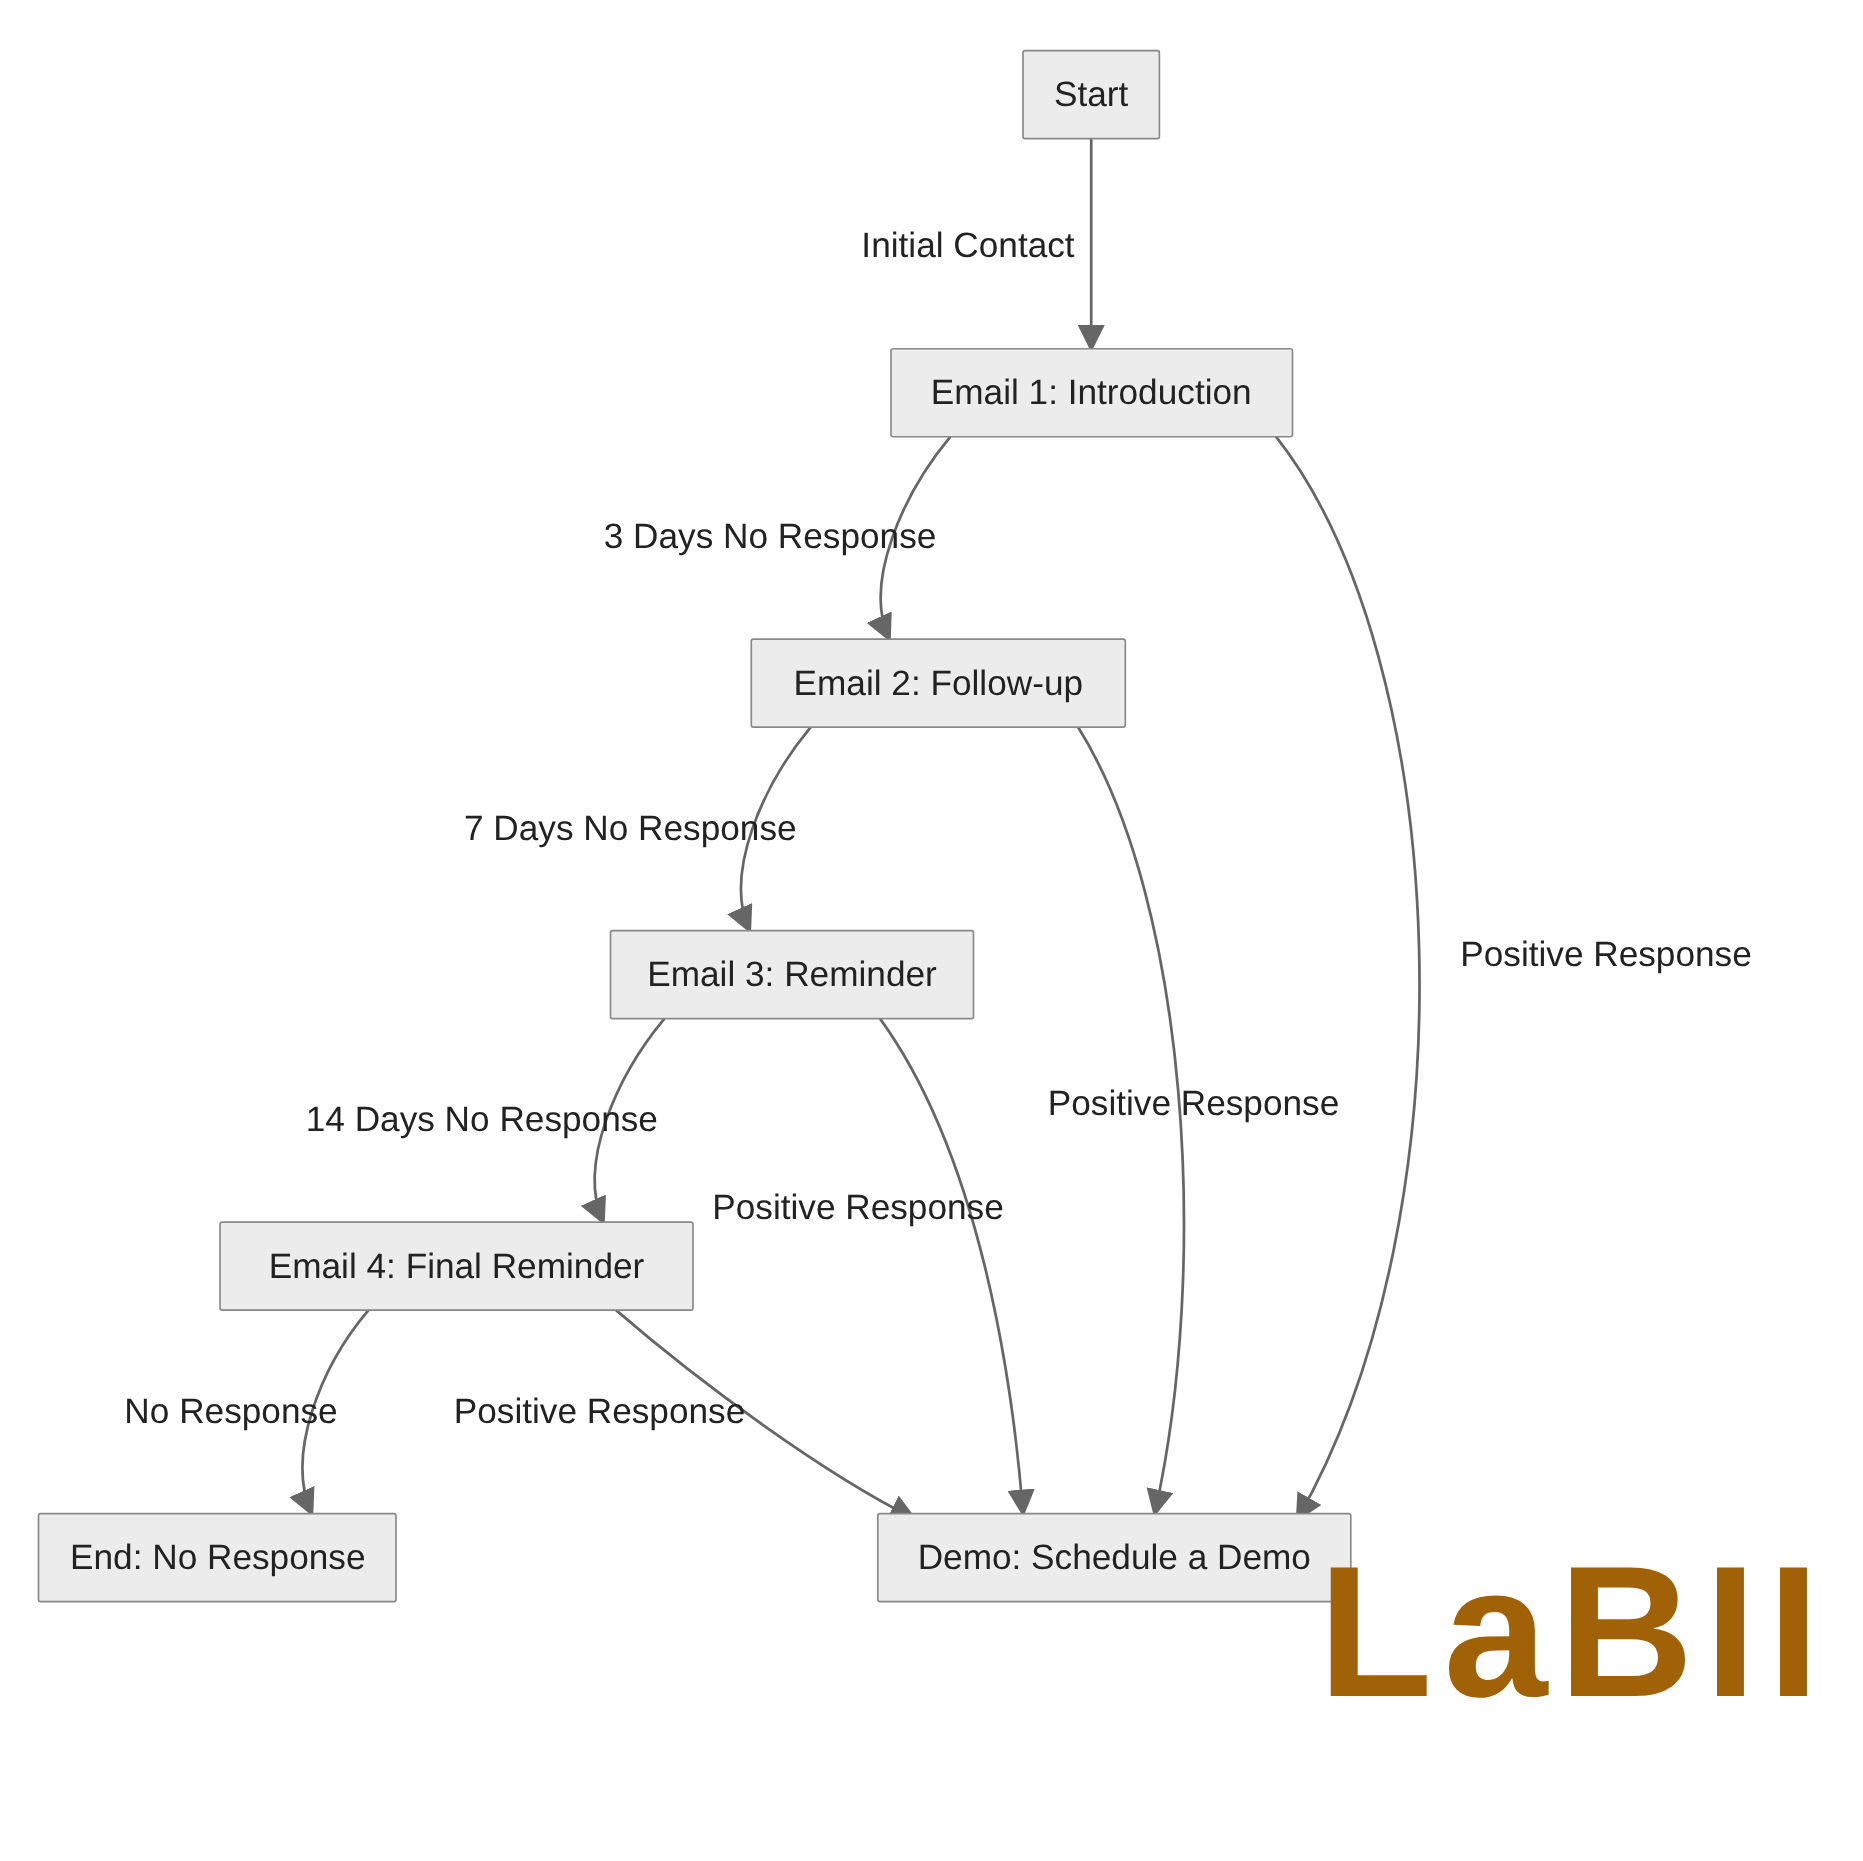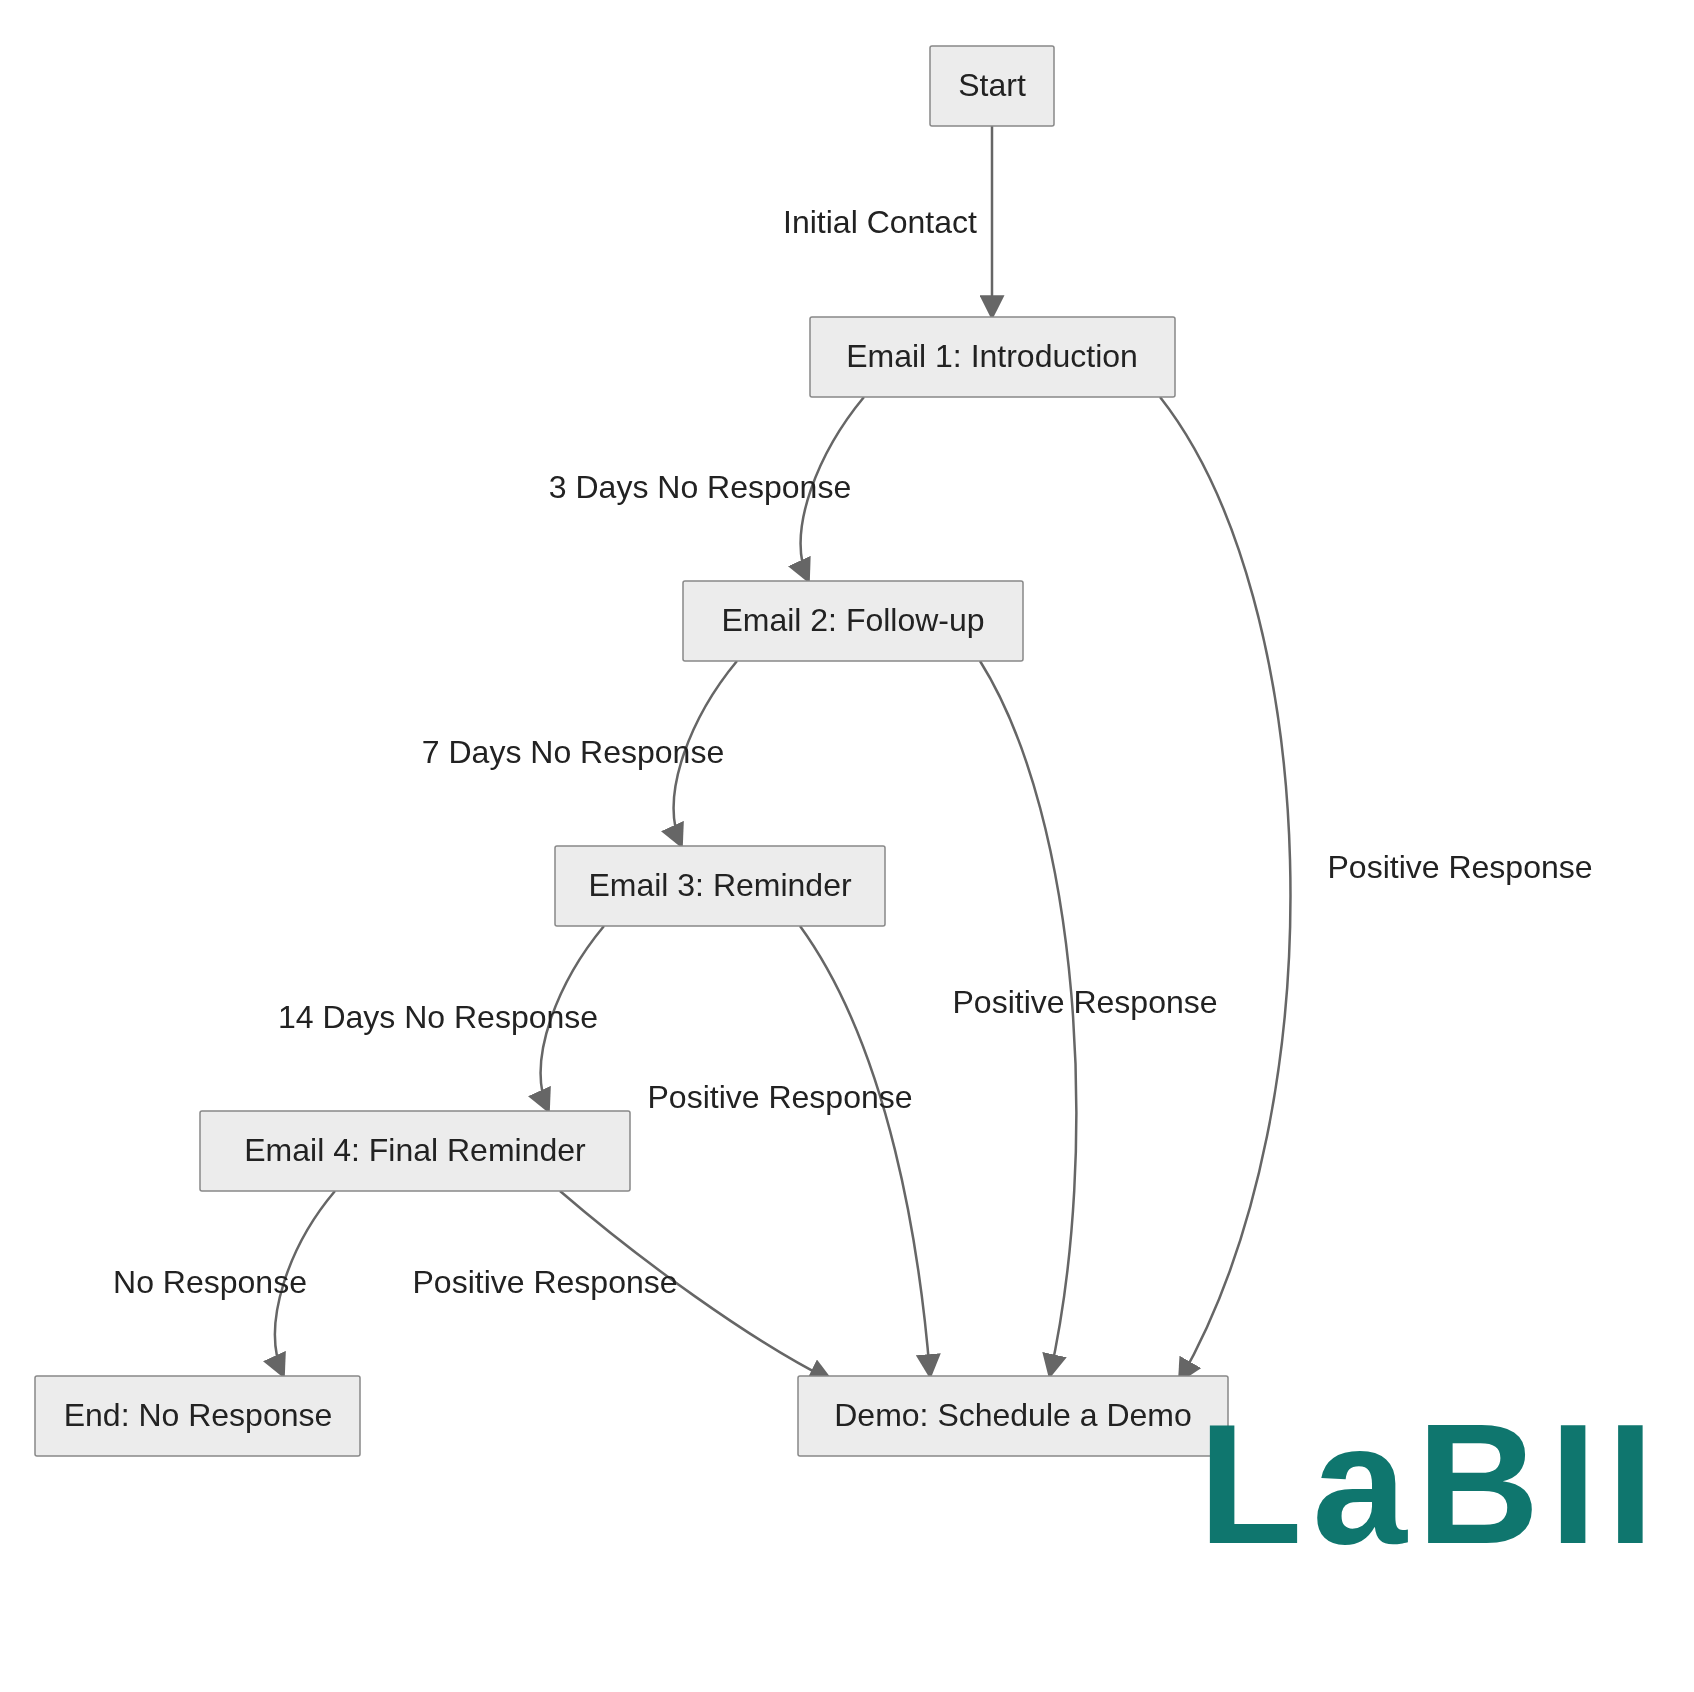--- a/index.html
+++ b/index.html
@@ -34,21 +34,21 @@
     text-anchor: middle;
     dominant-baseline: middle;
   }
   .watermark {
     position: absolute;
     right: 30px;
     bottom: 110px;
     font-size: 170px;
     font-weight: 700;
     letter-spacing: 10px;
-    color: #0f766e;
+    color: #a16207;
     user-select: none;
     pointer-events: none;
     font-family: Arial, sans-serif;
   }
 </style>
 </head>
 <body>
 
 <div class="watermark">LaBII</div>
 

